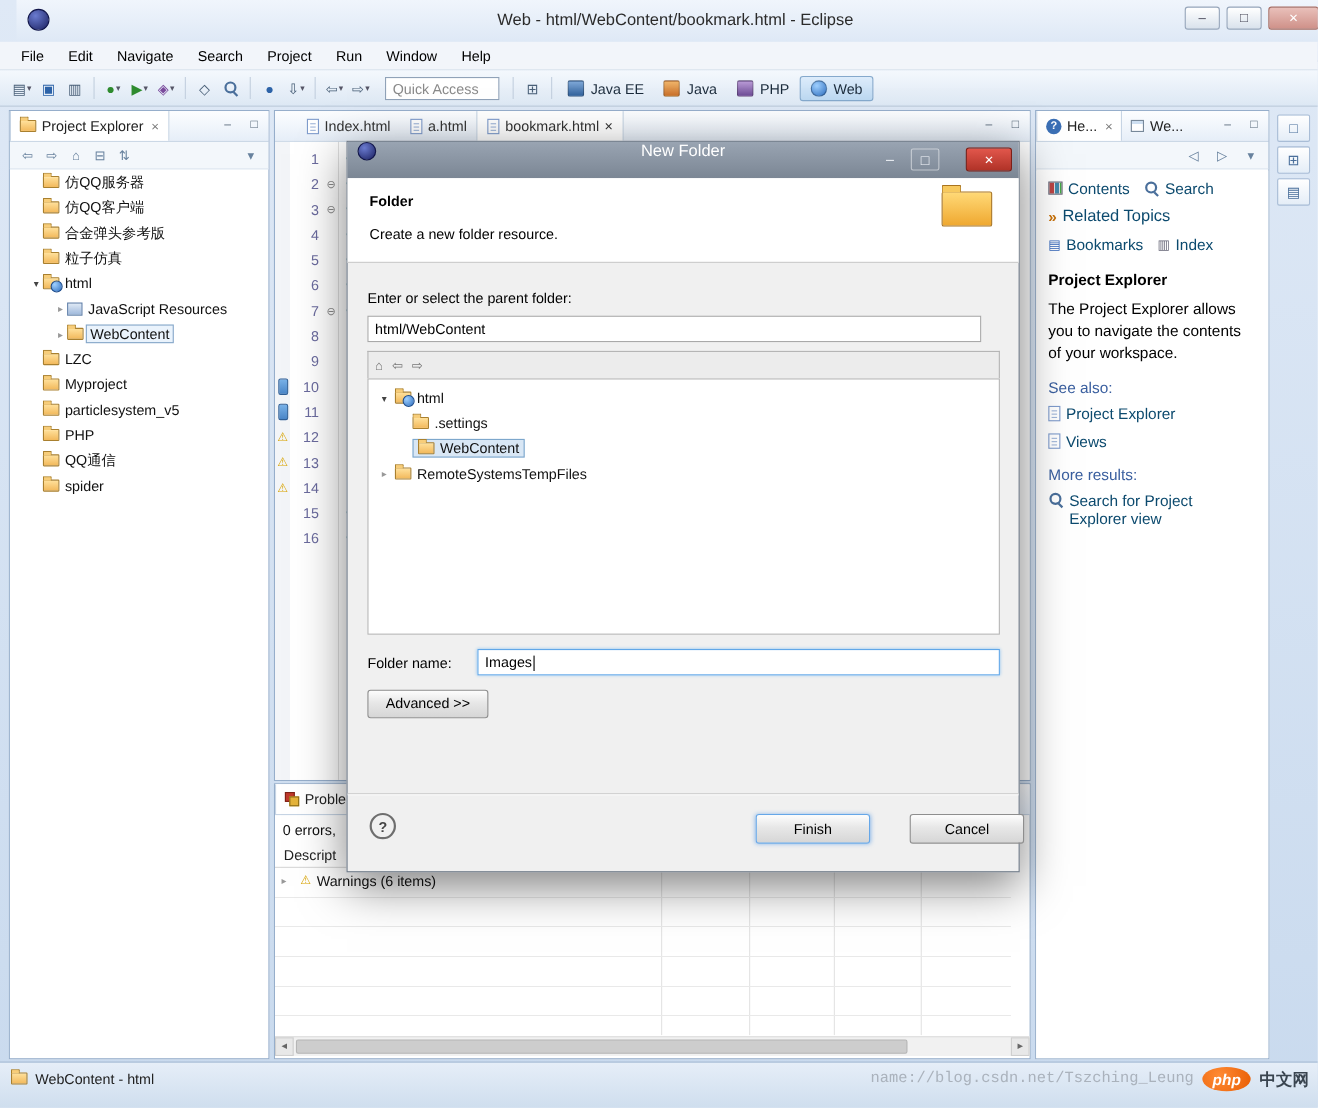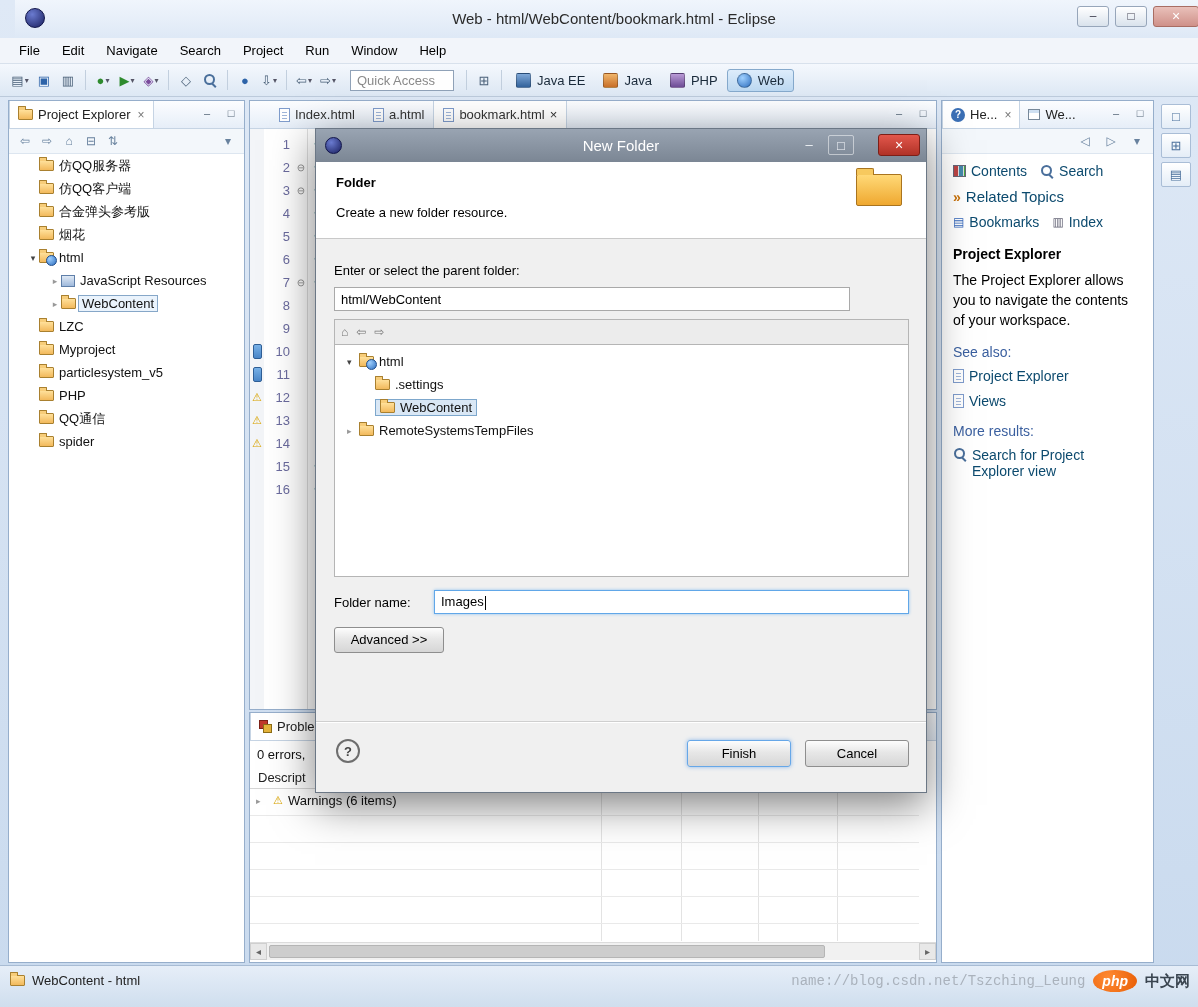--- a/index.html
+++ b/index.html
@@ -147,21 +147,21 @@
 
   
   #ministrip { position:absolute; left:1161px; top:104px; width:34px; }
   .strip-btn { width:30px; height:25px; border:1px solid #a9bdd6; background:linear-gradient(#fff,#e4edf7);
     display:flex; align-items:center; justify-content:center; color:#4a6f9b; font-size:13px; margin-bottom:4px; border-radius:2px; }
 
   
   #dialog { position:absolute; left:315px; top:128px; width:612px; height:665px; background:#f0f0f0;
     border:1px solid #6b7785; box-shadow:0 12px 40px rgba(0,0,0,.5); z-index:50; }
   .dlg-titlebar { position:relative; height:33px; background:linear-gradient(#99a4b2,#7b8694);
-    display:flex; align-items:center; padding-left:9px; }
+    display:flex; align-items:flex-start; padding-left:9px; }
   .dlg-title { position:absolute; left:0; width:100%; text-align:center; color:#fff; font-size:15px; }
   .dlg-btn { position:absolute; top:6px; height:20px; text-align:center; color:#f2f5f9; font-size:13px; line-height:19px; }
   .dlg-min { right:104px; width:26px; }
   .dlg-max { right:72px; width:26px; border:1px solid rgba(255,255,255,.5); border-radius:2px; }
   .dlg-close { right:6px; width:42px; height:22px; top:5px; background:linear-gradient(#e2574c,#b03227);
     border:1px solid #7d1f17; border-radius:3px; color:#fff; font-size:14px; line-height:20px; }
   .dlg-header { position:relative; height:77px; background:#fff; border-bottom:1px solid #c9c9c9; }
   .dlg-heading { position:absolute; left:20px; top:13px; font-weight:bold; color:#000; }
   .dlg-desc { position:absolute; left:20px; top:43px; color:#000; }
   .dlg-art { position:absolute; right:24px; top:12px; width:46px; height:32px;
@@ -313,21 +313,21 @@
         <span class="tlabel">仿QQ客户端</span>
       </div>
     <div class="trow">
         <span class="arrow"></span>
         <span class="fold-i"></span>
         <span class="tlabel">合金弹头参考版</span>
       </div>
     <div class="trow">
         <span class="arrow"></span>
         <span class="fold-i"></span>
-        <span class="tlabel">烟花</span>
+        <span class="tlabel">粒子仿真</span>
       </div>
     <div class="trow">
         <span class="arrow">▾</span>
         <span class="fold-i web"></span>
         <span class="tlabel">html</span>
       </div>
     <div class="trow child">
         <span class="arrow gray">▸</span>
         <span class="js-i"></span>
         <span class="tlabel">JavaScript Resources</span>
@@ -602,21 +602,21 @@
     <div class="dlg-btn dlg-max">□</div>
     <div class="dlg-btn dlg-close">×</div>
   </div>
   <div class="dlg-header">
     <div class="dlg-heading">Folder</div>
     <div class="dlg-desc">Create a new folder resource.</div>
     <div class="dlg-art"></div>
   </div>
 
   <div class="dlg-label" style="top:134px">Enter or select the parent folder:</div>
-  <input class="text-input" style="left: 18px; top: 158px; width: 516px; height: 24px;" value="html/WebContent">
+  <input class="text-input" style="left: 18px; top: 158px; width: 558px; height: 24px;" value="html/WebContent">
 
   <div class="tree-toolbar">
     <span class="tt-icon">⌂</span>
     <span class="tt-icon">⇦</span>
     <span class="tt-icon">⇨</span>
   </div>
   <div class="dlg-tree">
     <div class="dtrow">
       <span class="arrow">▾</span>
       <span class="fold-i web"></span>
@@ -640,21 +640,21 @@
   </div>
 
   <div class="dlg-label" style="top:466px">Folder name:</div>
   <div class="text-input" style="left:118px; top:461px; width:475px; height:24px; line-height:22px; border-color:#61a7e8; box-shadow:0 0 3px #8cc1f0;"><span>Images</span><span class="caret"></span></div>
 
   <div class="btn" style="left:18px; top:498px; width:110px; height:26px; line-height:24px;">Advanced &gt;&gt;</div>
 
   <div class="dlg-sep"></div>
   <div class="help-circle">?</div>
   <div class="btn default" style="left:371px; top:611px; width:104px; height:27px; line-height:25px;">Finish</div>
-  <div class="btn" style="left:489px; top:611px; width:104px; height:27px; line-height:25px;">Cancel</div>
+  <div class="btn" style="left:511px; top:611px; width:104px; height:27px; line-height:25px;">Cancel</div>
 </div>
 
 <div class="statusbar">
   <div class="status-inner">
     <span class="fold-i"></span>
     <span>WebContent - html</span>
   </div>
 </div>
 <div class="watermark">
   <span class="wm-url">name://blog.csdn.net/Tszching_Leung</span>

